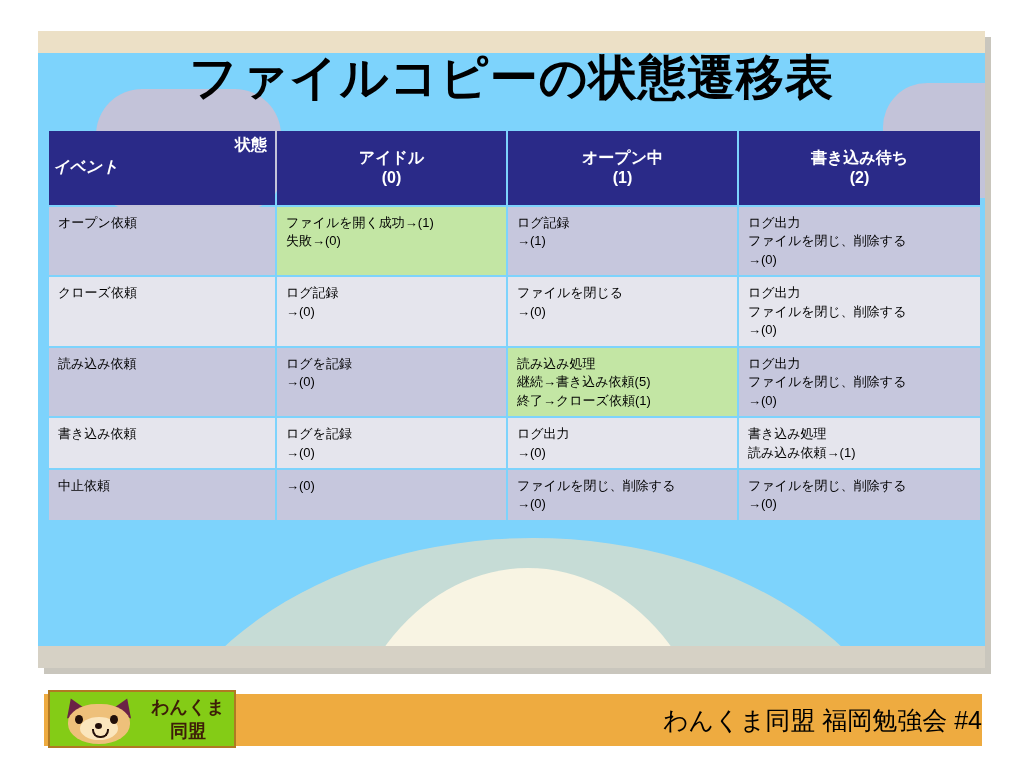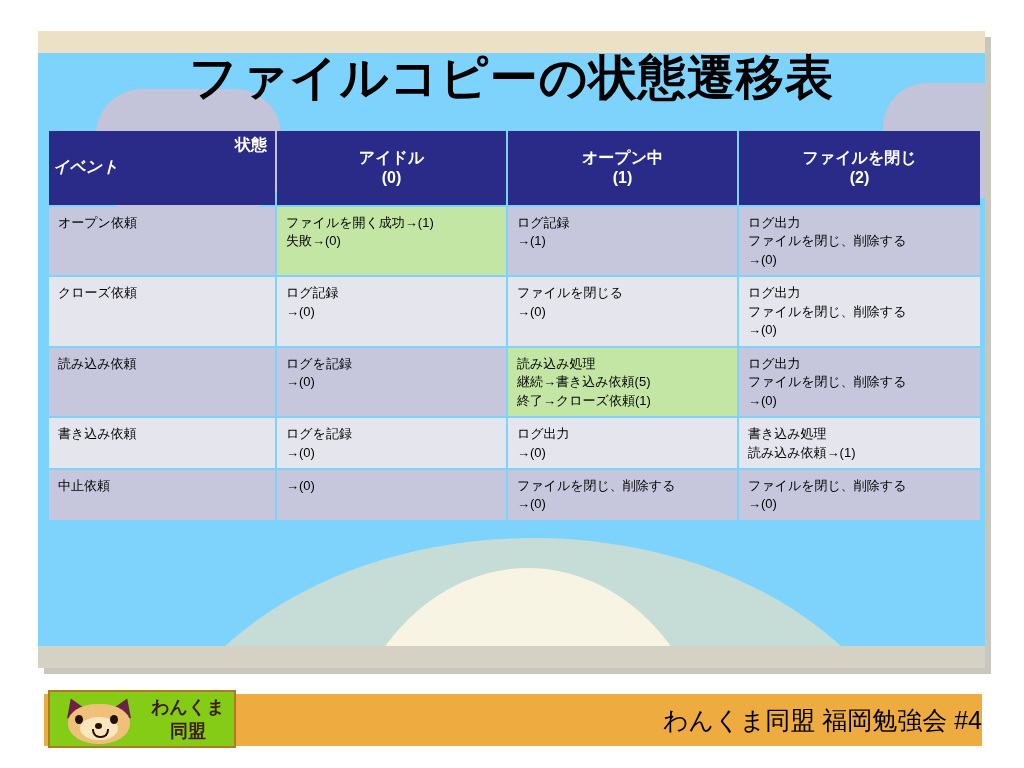--- a/index.html
+++ b/index.html
@@ -306,21 +306,21 @@
             </th>
             <th>
               <span class="hdr-name">アイドル</span>
               <span class="hdr-num">(0)</span>
             </th>
             <th>
               <span class="hdr-name">オープン中</span>
               <span class="hdr-num">(1)</span>
             </th>
             <th>
-              <span class="hdr-name">ファイルを閉じ</span>
+              <span class="hdr-name">書き込み待ち</span>
               <span class="hdr-num">(2)</span>
             </th>
           </tr>
         </thead>
         <tbody id="tbody">
             <tr>
               <td>オープン依頼</td>
               <td class="hl">
                 <span class="ln">ファイルを開く成功→(1)</span>
                 <span class="ln">失敗→(0)</span>

